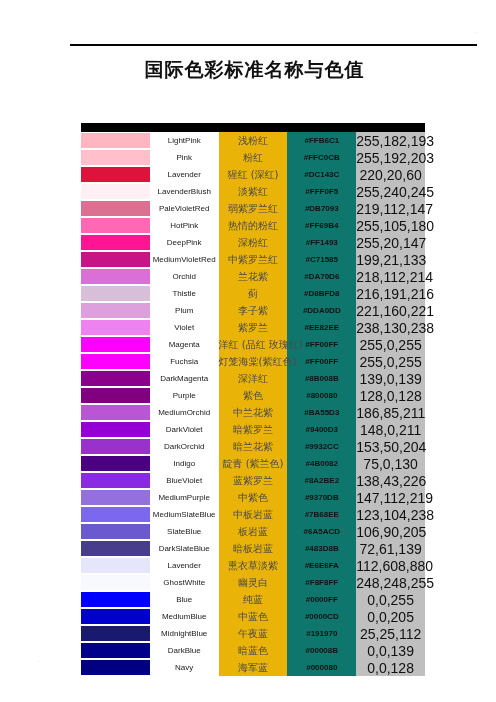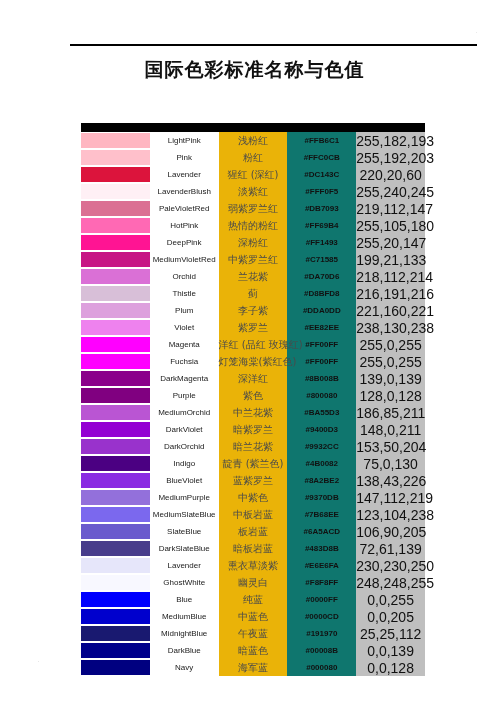--- a/index.html
+++ b/index.html
@@ -384,21 +384,21 @@
           <td class="hex-cell">#483D8B</td>
           <td class="rgb-cell">72,61,139</td>
         </tr>
         <tr class="color-row">
           <td class="swatch-cell">
             <span class="swatch" style="background: rgb(230, 230, 250);"></span>
           </td>
           <td class="name-cell">Lavender</td>
           <td class="cn-cell">熏衣草淡紫</td>
           <td class="hex-cell">#E6E6FA</td>
-          <td class="rgb-cell">230,230,250</td>
+          <td class="rgb-cell">112,608,880</td>
         </tr>
         <tr class="color-row">
           <td class="swatch-cell">
             <span class="swatch" style="background: rgb(248, 248, 255);"></span>
           </td>
           <td class="name-cell">GhostWhite</td>
           <td class="cn-cell">幽灵白</td>
           <td class="hex-cell">#F8F8FF</td>
           <td class="rgb-cell">248,248,255</td>
         </tr>

